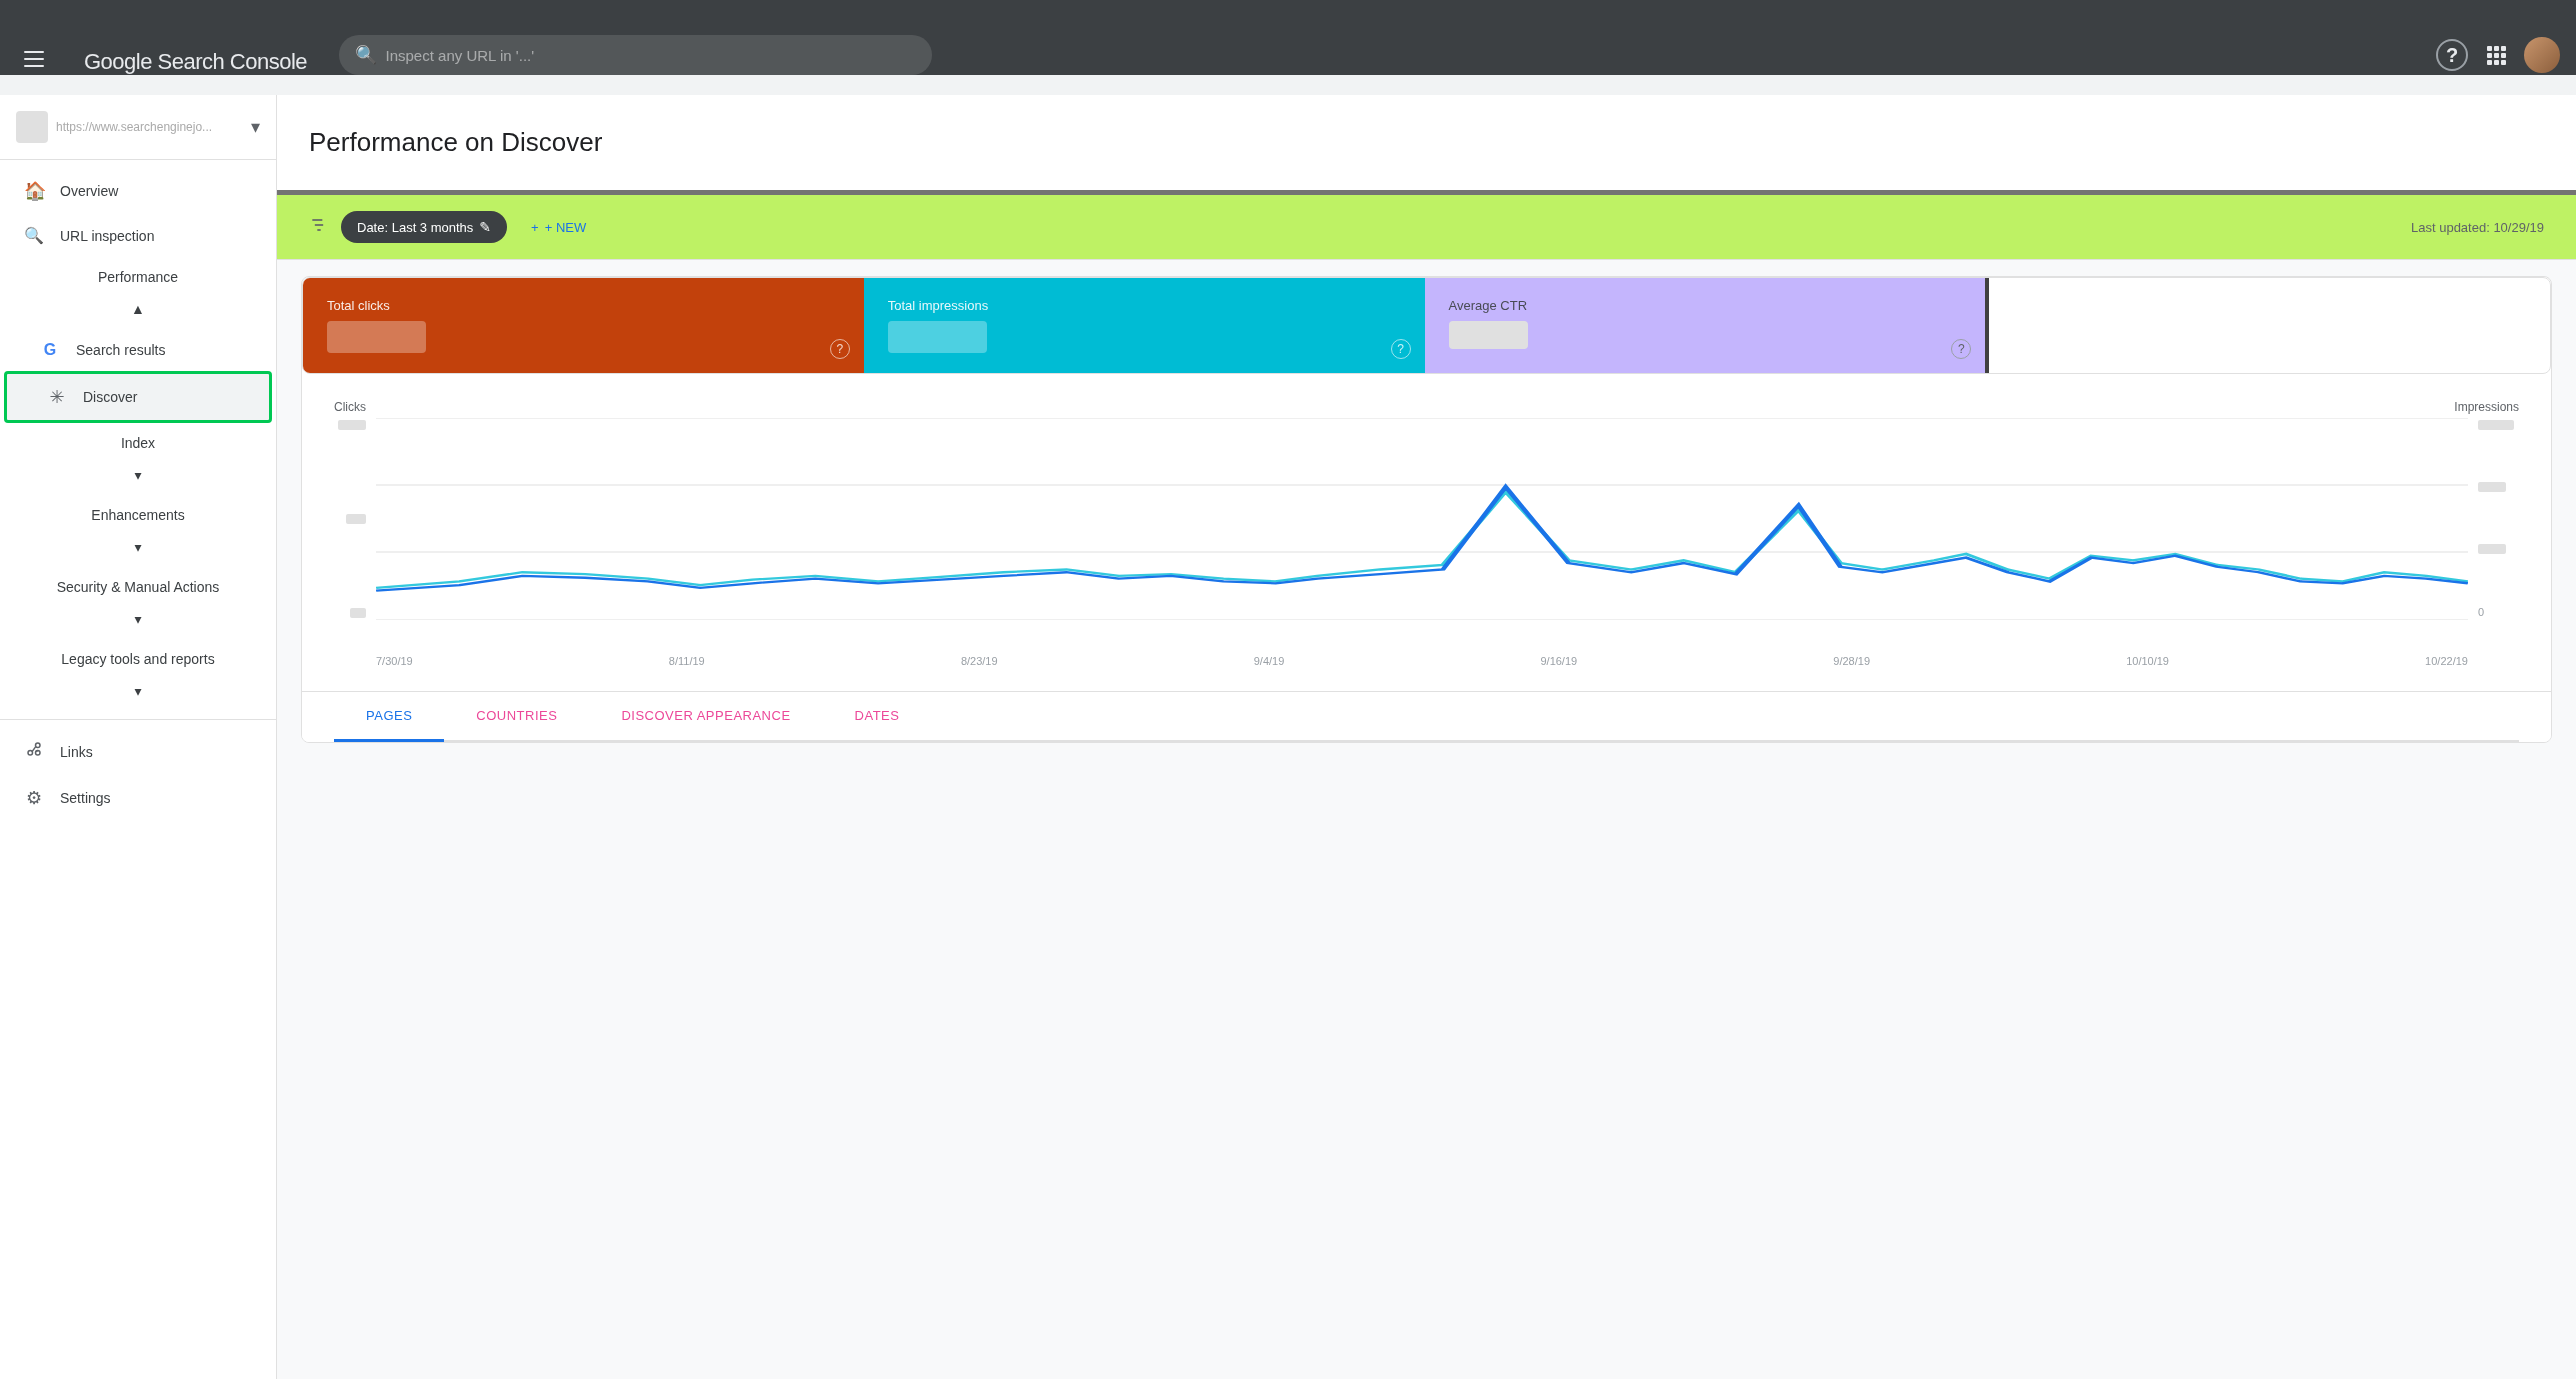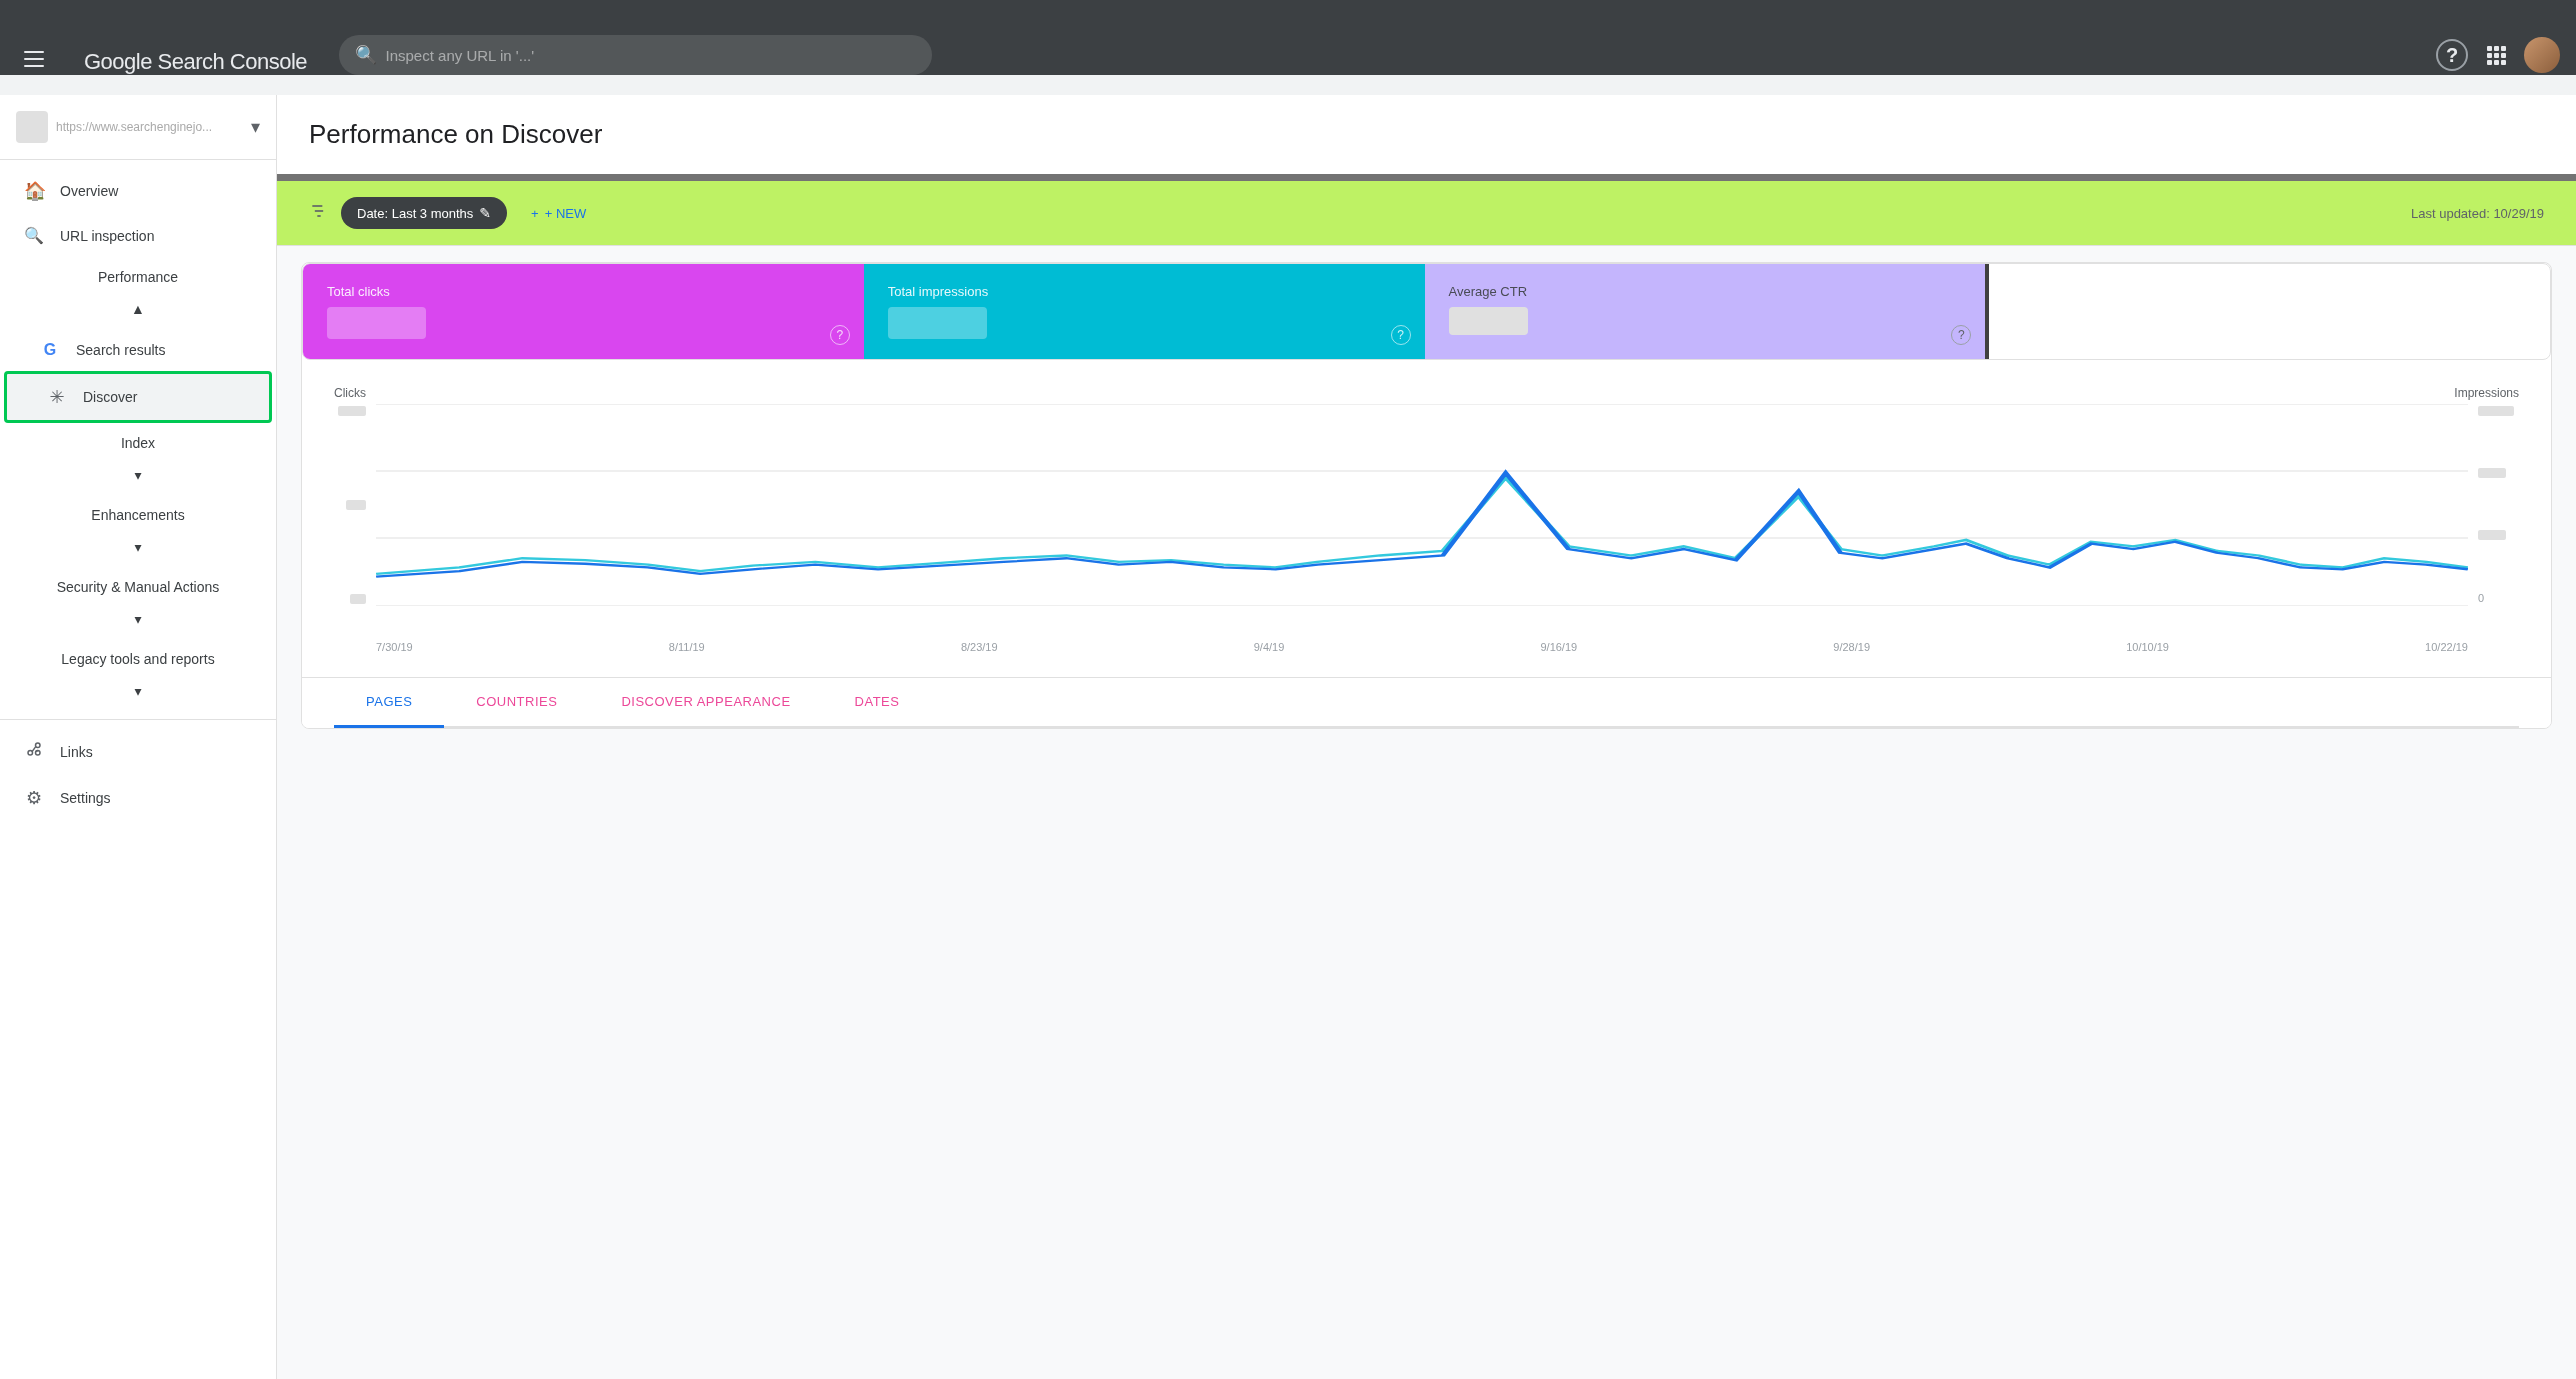--- a/index.html
+++ b/index.html
@@ -66,21 +66,21 @@
       background: #f1f3f4;
       border: 3px solid #00c853 !important;
       border-radius: 4px;
       margin: 0 4px;
     }
 
     
     .content { flex: 1; overflow-y: auto; background: #f8f9fa; }
 
     
-    .page-header { background: #fff; padding: 24px 32px; border-bottom: 7px solid #737373; }
+    .page-header { background: #fff; padding: 32px 32px; border-bottom: 5px solid #737373; }
     .page-title { font-size: 26px; font-weight: 400; color: #202124; }
 
     
     .filter-bar {
       display: flex; align-items: center; padding: 16px 32px; background: #bef264;
       border-bottom: 1px solid #e0e0e0; gap: 12px;
     }
     .filter-icon { color: #5f6368; font-size: 18px; cursor: pointer; }
     .date-filter-btn {
       background: #3c4043; color: #fff; border: none; border-radius: 20px;
@@ -88,21 +88,21 @@
     }
     .new-btn {
       display: flex; align-items: center; gap: 4px; padding: 8px 12px;
       color: #1a73e8; font-size: 13px; cursor: pointer; background: none; border: none; font-weight: 500;
     }
     .last-updated { margin-left: auto; font-size: 13px; color: #5f6368; }
     .metrics-cards { display: flex; gap: 0; border: 1px solid #e0e0e0; border-radius: 8px; overflow: hidden; margin-bottom: 0; }
     .metric-card {
       flex: 1; padding: 20px 24px; position: relative;
     }
-    .metric-card.clicks { background: #d946ef; color: #fff; }
+    .metric-card.clicks { background: #c2410c; color: #fff; }
     .metric-card.impressions { background: #00bcd4; color: #fff; }
     .metric-card.ctr { background: #c4b5fd; color: #3c4043; border-right: 4px solid #404040; }
     .metric-label { font-size: 13px; margin-bottom: 8px; opacity: 0.9; }
     .metric-value { display: flex; align-items: center; gap: 8px; }
     .metric-num-blurred {
       width: 99px; height: 32px; background: rgba(255,255,255,0.3); border-radius: 4px;
       display: inline-block;
     }
     .metric-num-blurred-dark {
       width: 79px; height: 28px; background: #e0e0e0; border-radius: 4px;

